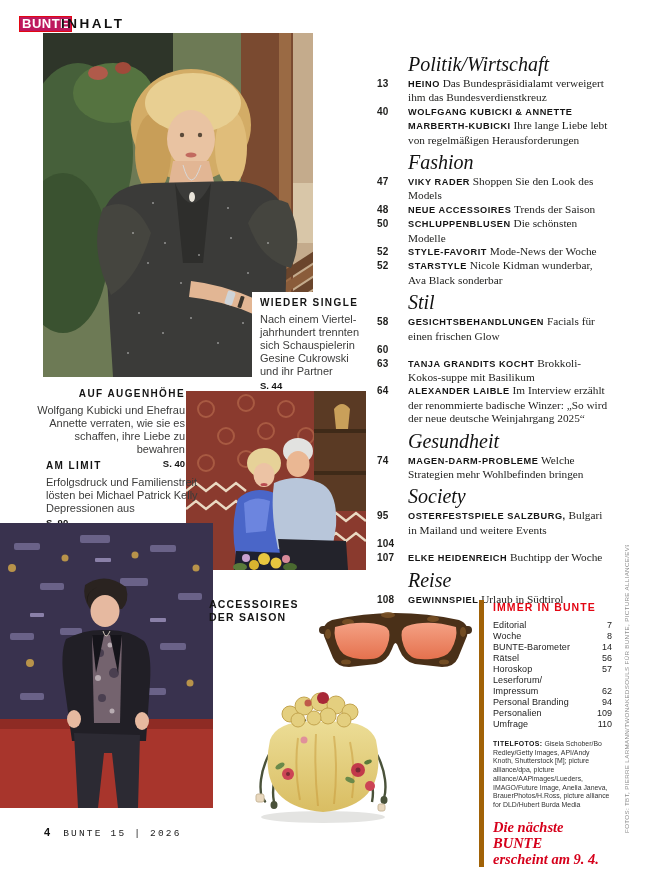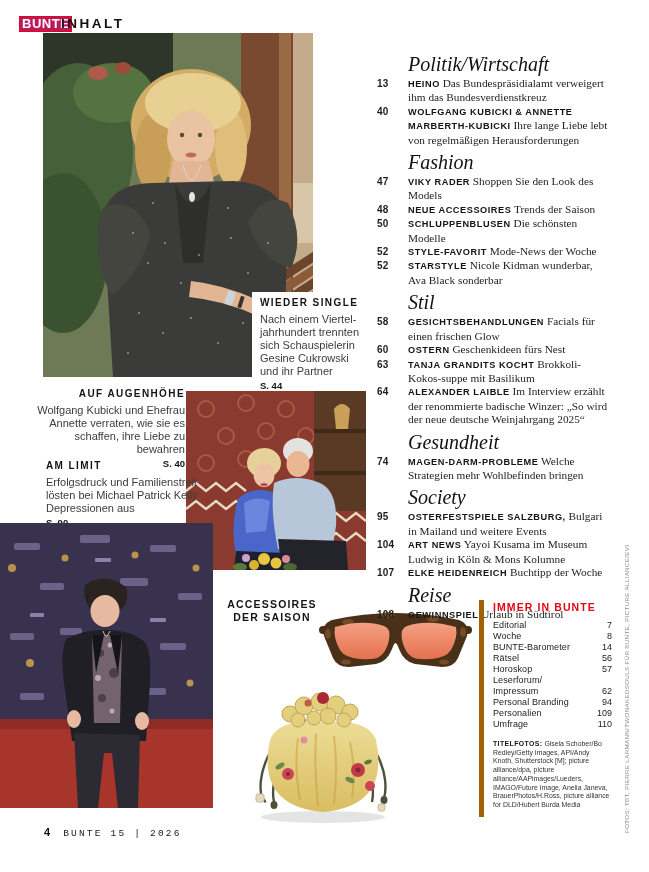--- a/index.html
+++ b/index.html
@@ -23,21 +23,21 @@
   #img-bag{left:228px;top:678px;width:190px;height:150px;}
 
   
   .cap h3{font-size:10px;font-weight:700;letter-spacing:1.4px;margin:0 0 5px;color:#141414;}
   .cap{position:absolute;}
   .cl{font-size:11px;line-height:13px;color:#3c3c3b;}
   .pref{font-weight:700;font-size:9.5px;line-height:13px;color:#141414;margin-top:1px;}
   #cap-wieder{left:252px;top:292px;width:104px;background:#fff;padding:5px 0 6px 8px;}
   #cap-auf{left:25px;top:388px;width:160px;text-align:right;}
   #cap-amlimit{left:46px;top:460px;width:162px;}
-  #cap-access{left:216px;top:598px;width:112px;text-align:center;}
+  #cap-access{left:209px;top:598px;width:112px;}
   #cap-access .t{font-size:10.5px;font-weight:700;letter-spacing:1.2px;line-height:13px;color:#141414;}
   #cap-access .cl{line-height:13.5px;}
   #cap-access .body{margin-top:5px;}
 
   
   .toc{position:absolute;left:377px;top:49px;width:235px;}
   .sec{font-family:"Liberation Serif",serif;font-style:italic;font-weight:400;
        font-size:20px;line-height:20px;margin:5px 0 3px 31px;color:#111;}
   .entry{display:flex;}
   .num{width:31px;flex:none;font-weight:700;font-size:10px;line-height:13.4px;letter-spacing:.2px;}
@@ -384,21 +384,20 @@
       <p class="etext"><span class="etitle">STARSTYLE</span> <span class="edesc">Nicole Kidman wunderbar, Ava Black sonderbar</span></p>
     </div>
 
     <h2 class="sec">Stil</h2>
     <div class="entry">
       <div class="num">58</div>
       <p class="etext"><span class="etitle">GESICHTSBEHANDLUNGEN</span> <span class="edesc">Facials für einen frischen Glow</span></p>
     </div>
     <div class="entry">
       <div class="num">60</div>
-      <p class="etext"><span class="etitle">OSTERN</span> <span class="edesc">Geschenkideen fürs Nest</span></p>
     </div>
     <div class="entry">
       <div class="num">63</div>
       <p class="etext"><span class="etitle">TANJA GRANDITS KOCHT</span> <span class="edesc">Brokkoli-Kokos-suppe mit Basilikum</span></p>
     </div>
     <div class="entry">
       <div class="num">64</div>
       <p class="etext"><span class="etitle">ALEXANDER LAIBLE</span> <span class="edesc">Im Interview erzählt der renommierte badische Winzer: „So wird der neue deutsche Weinjahrgang 2025“</span></p>
     </div>
 
@@ -408,21 +407,20 @@
       <p class="etext"><span class="etitle">MAGEN-DARM-PROBLEME</span> <span class="edesc">Welche Strategien mehr Wohlbefinden bringen</span></p>
     </div>
 
     <h2 class="sec">Society</h2>
     <div class="entry">
       <div class="num">95</div>
       <p class="etext"><span class="etitle">OSTERFESTSPIELE SALZBURG,</span> <span class="edesc">Bulgari in Mailand und weitere Events</span></p>
     </div>
     <div class="entry">
       <div class="num">104</div>
-      <p class="etext"><span class="etitle">ART NEWS</span> <span class="edesc">Yayoi Kusama im Museum Ludwig in Köln &amp; Mons Kolumne</span></p>
     </div>
     <div class="entry">
       <div class="num">107</div>
       <p class="etext"><span class="etitle">ELKE HEIDENREICH</span> <span class="edesc">Buchtipp der Woche</span></p>
     </div>
 
     <h2 class="sec">Reise</h2>
     <div class="entry">
       <div class="num">108</div>
       <p class="etext"><span class="etitle">GEWINNSPIEL</span> <span class="edesc">Urlaub in Südtirol</span></p>
@@ -467,20 +465,24 @@
         <span class="ilabel">Personalien</span>
         <span class="ipage">109</span>
       </div>
     <div class="irow">
         <span class="ilabel">Umfrage</span>
         <span class="ipage">110</span>
       </div>
 
     <p id="titelfotos"><span class="tf-label">TITELFOTOS:</span> <span>Gisela Schober/Bo Redley/Getty Images, API/Andy Knoth, Shutterstock [M]; picture alliance/dpa, picture alliance/AAPimages/Lueders, IMAGO/Future Image, Anelia Janeva, BrauerPhotos/H.Ross, picture alliance for DLD/Hubert Burda Media</span></p>
 
+    <div id="next-issue">
+      <div>Die nächste BUNTE</div>
+      <div>erscheint am 9. 4.</div>
+    </div>
   </div>
 
   <div id="vcred">FOTOS: TBT, PIERRE LARMANN/TWONAKEDSOULS FÜR BUNTE, PICTURE ALLIANCE/EVENTPRESS, PR</div>
 
   <div id="footer">
     <span class="fnum">4</span><span class="fissue">BUNTE 15 | 2026</span>
   </div>
 
 </div>
 

